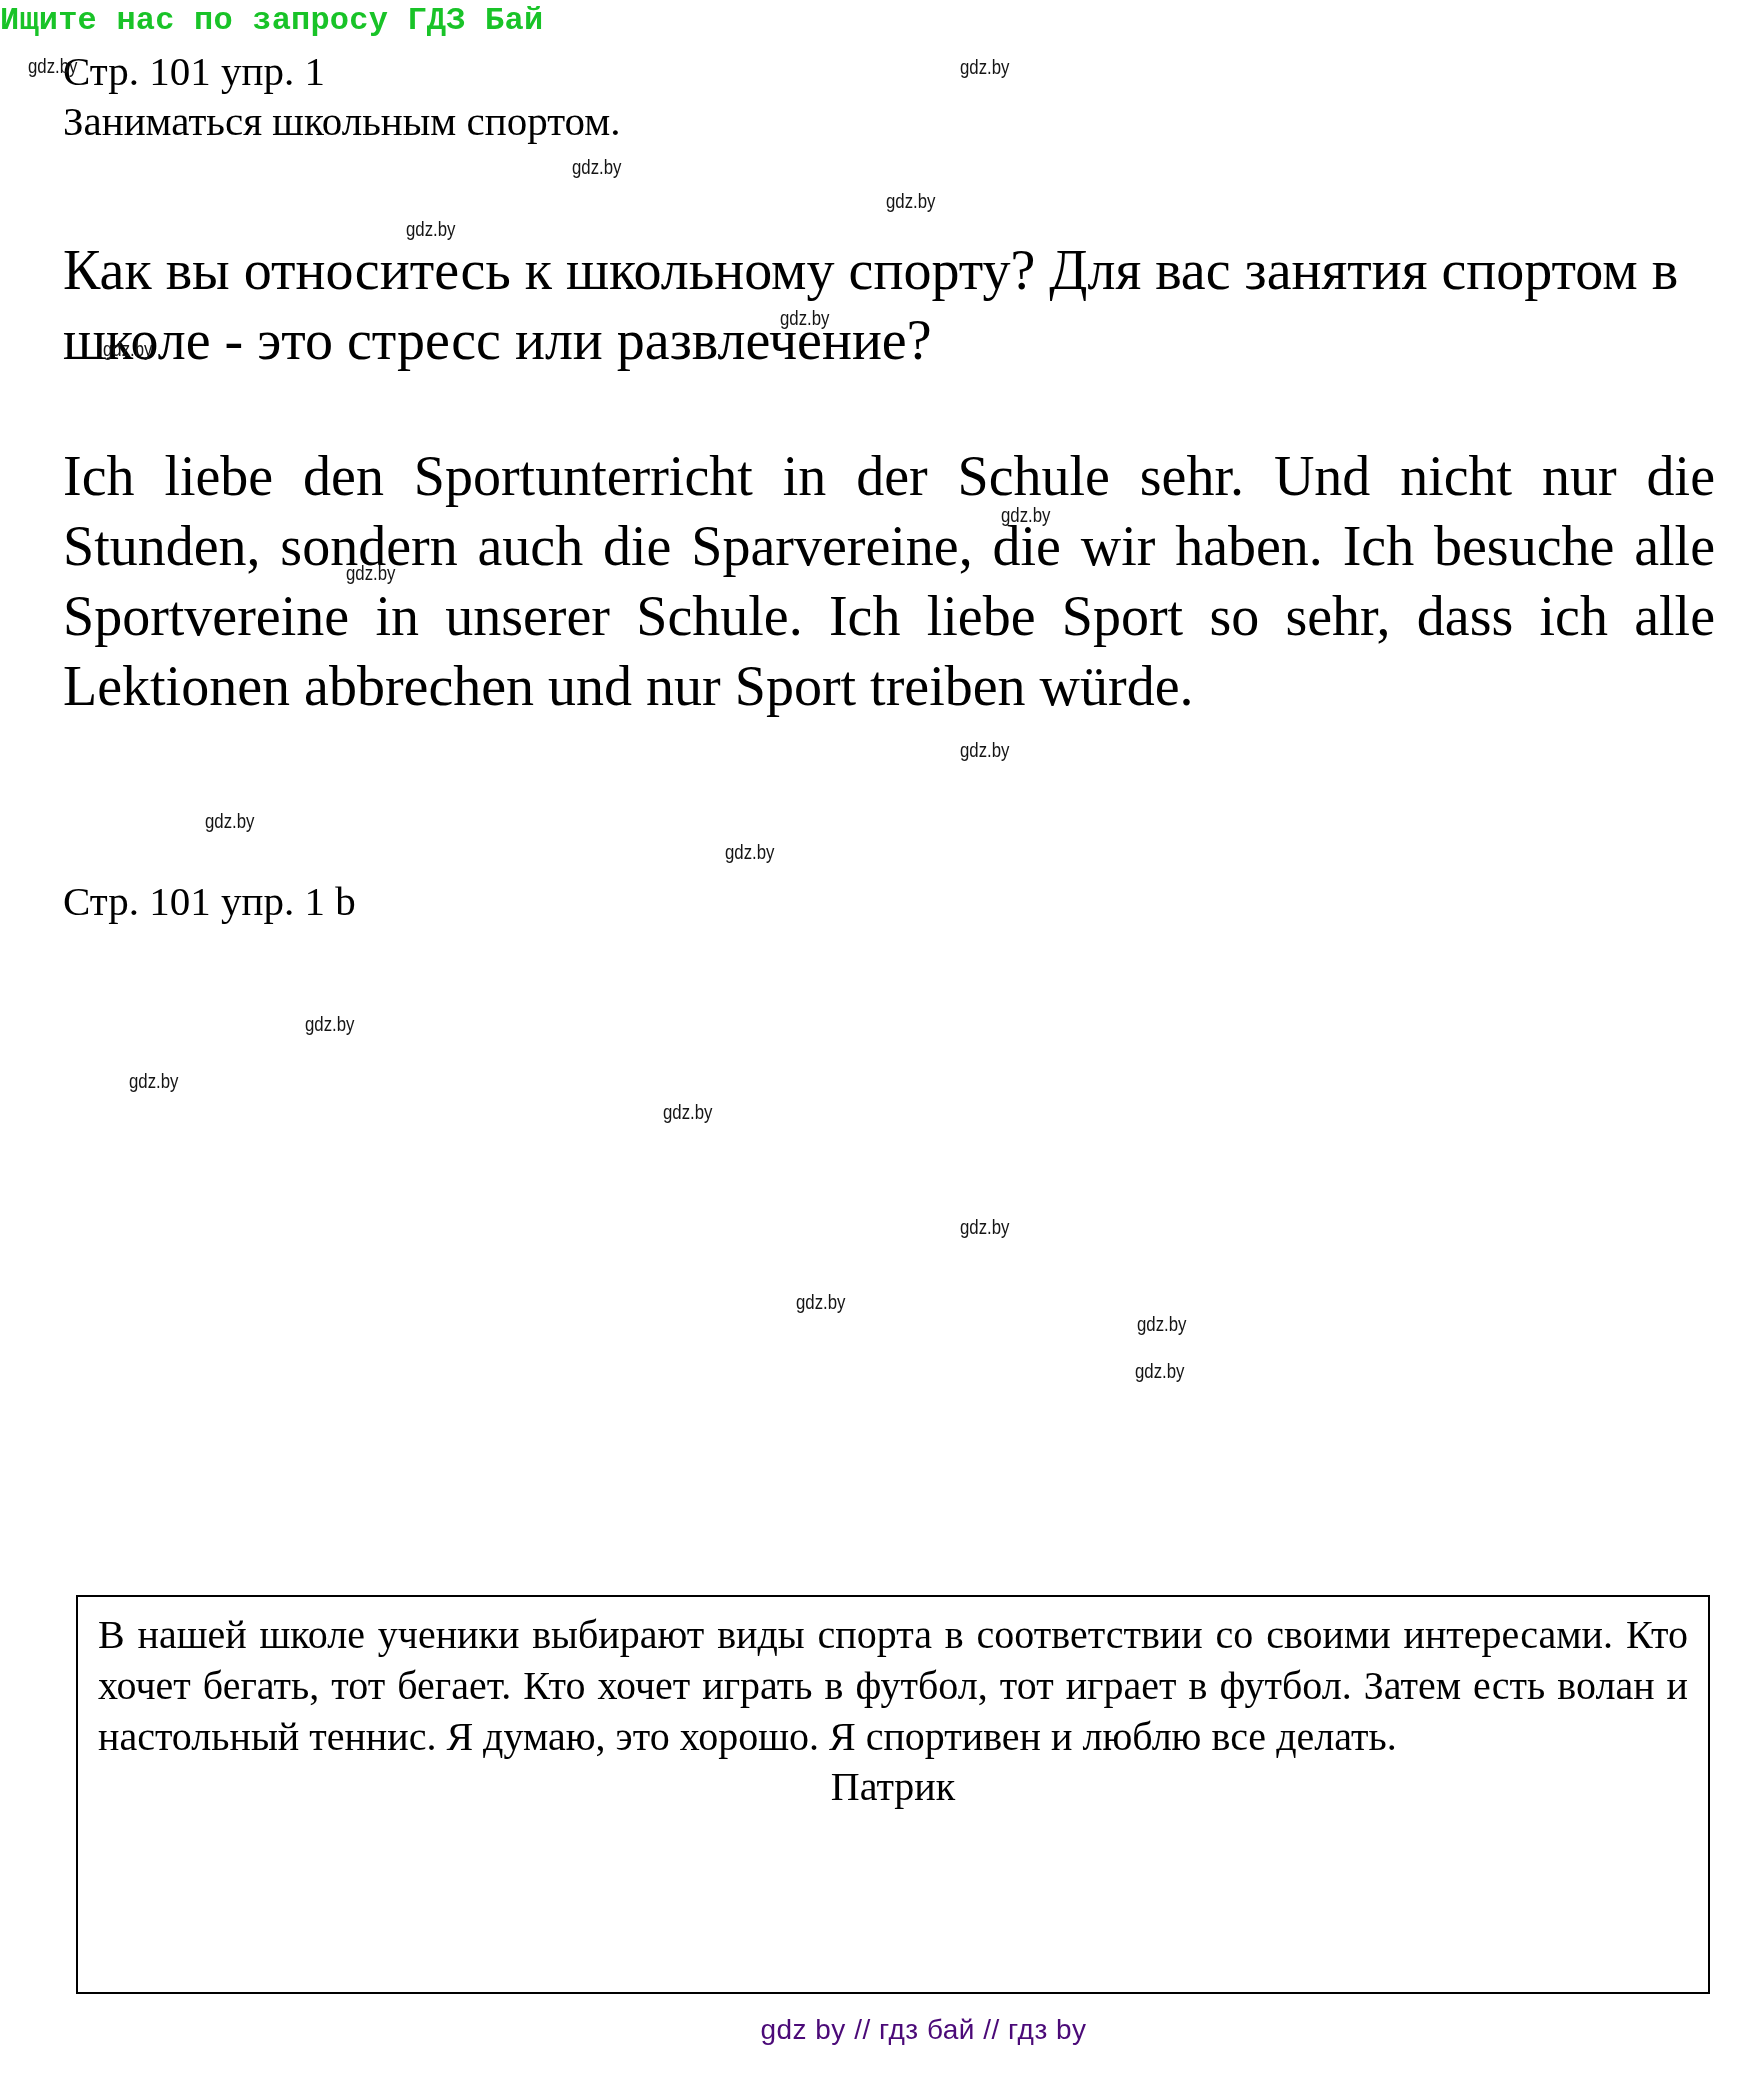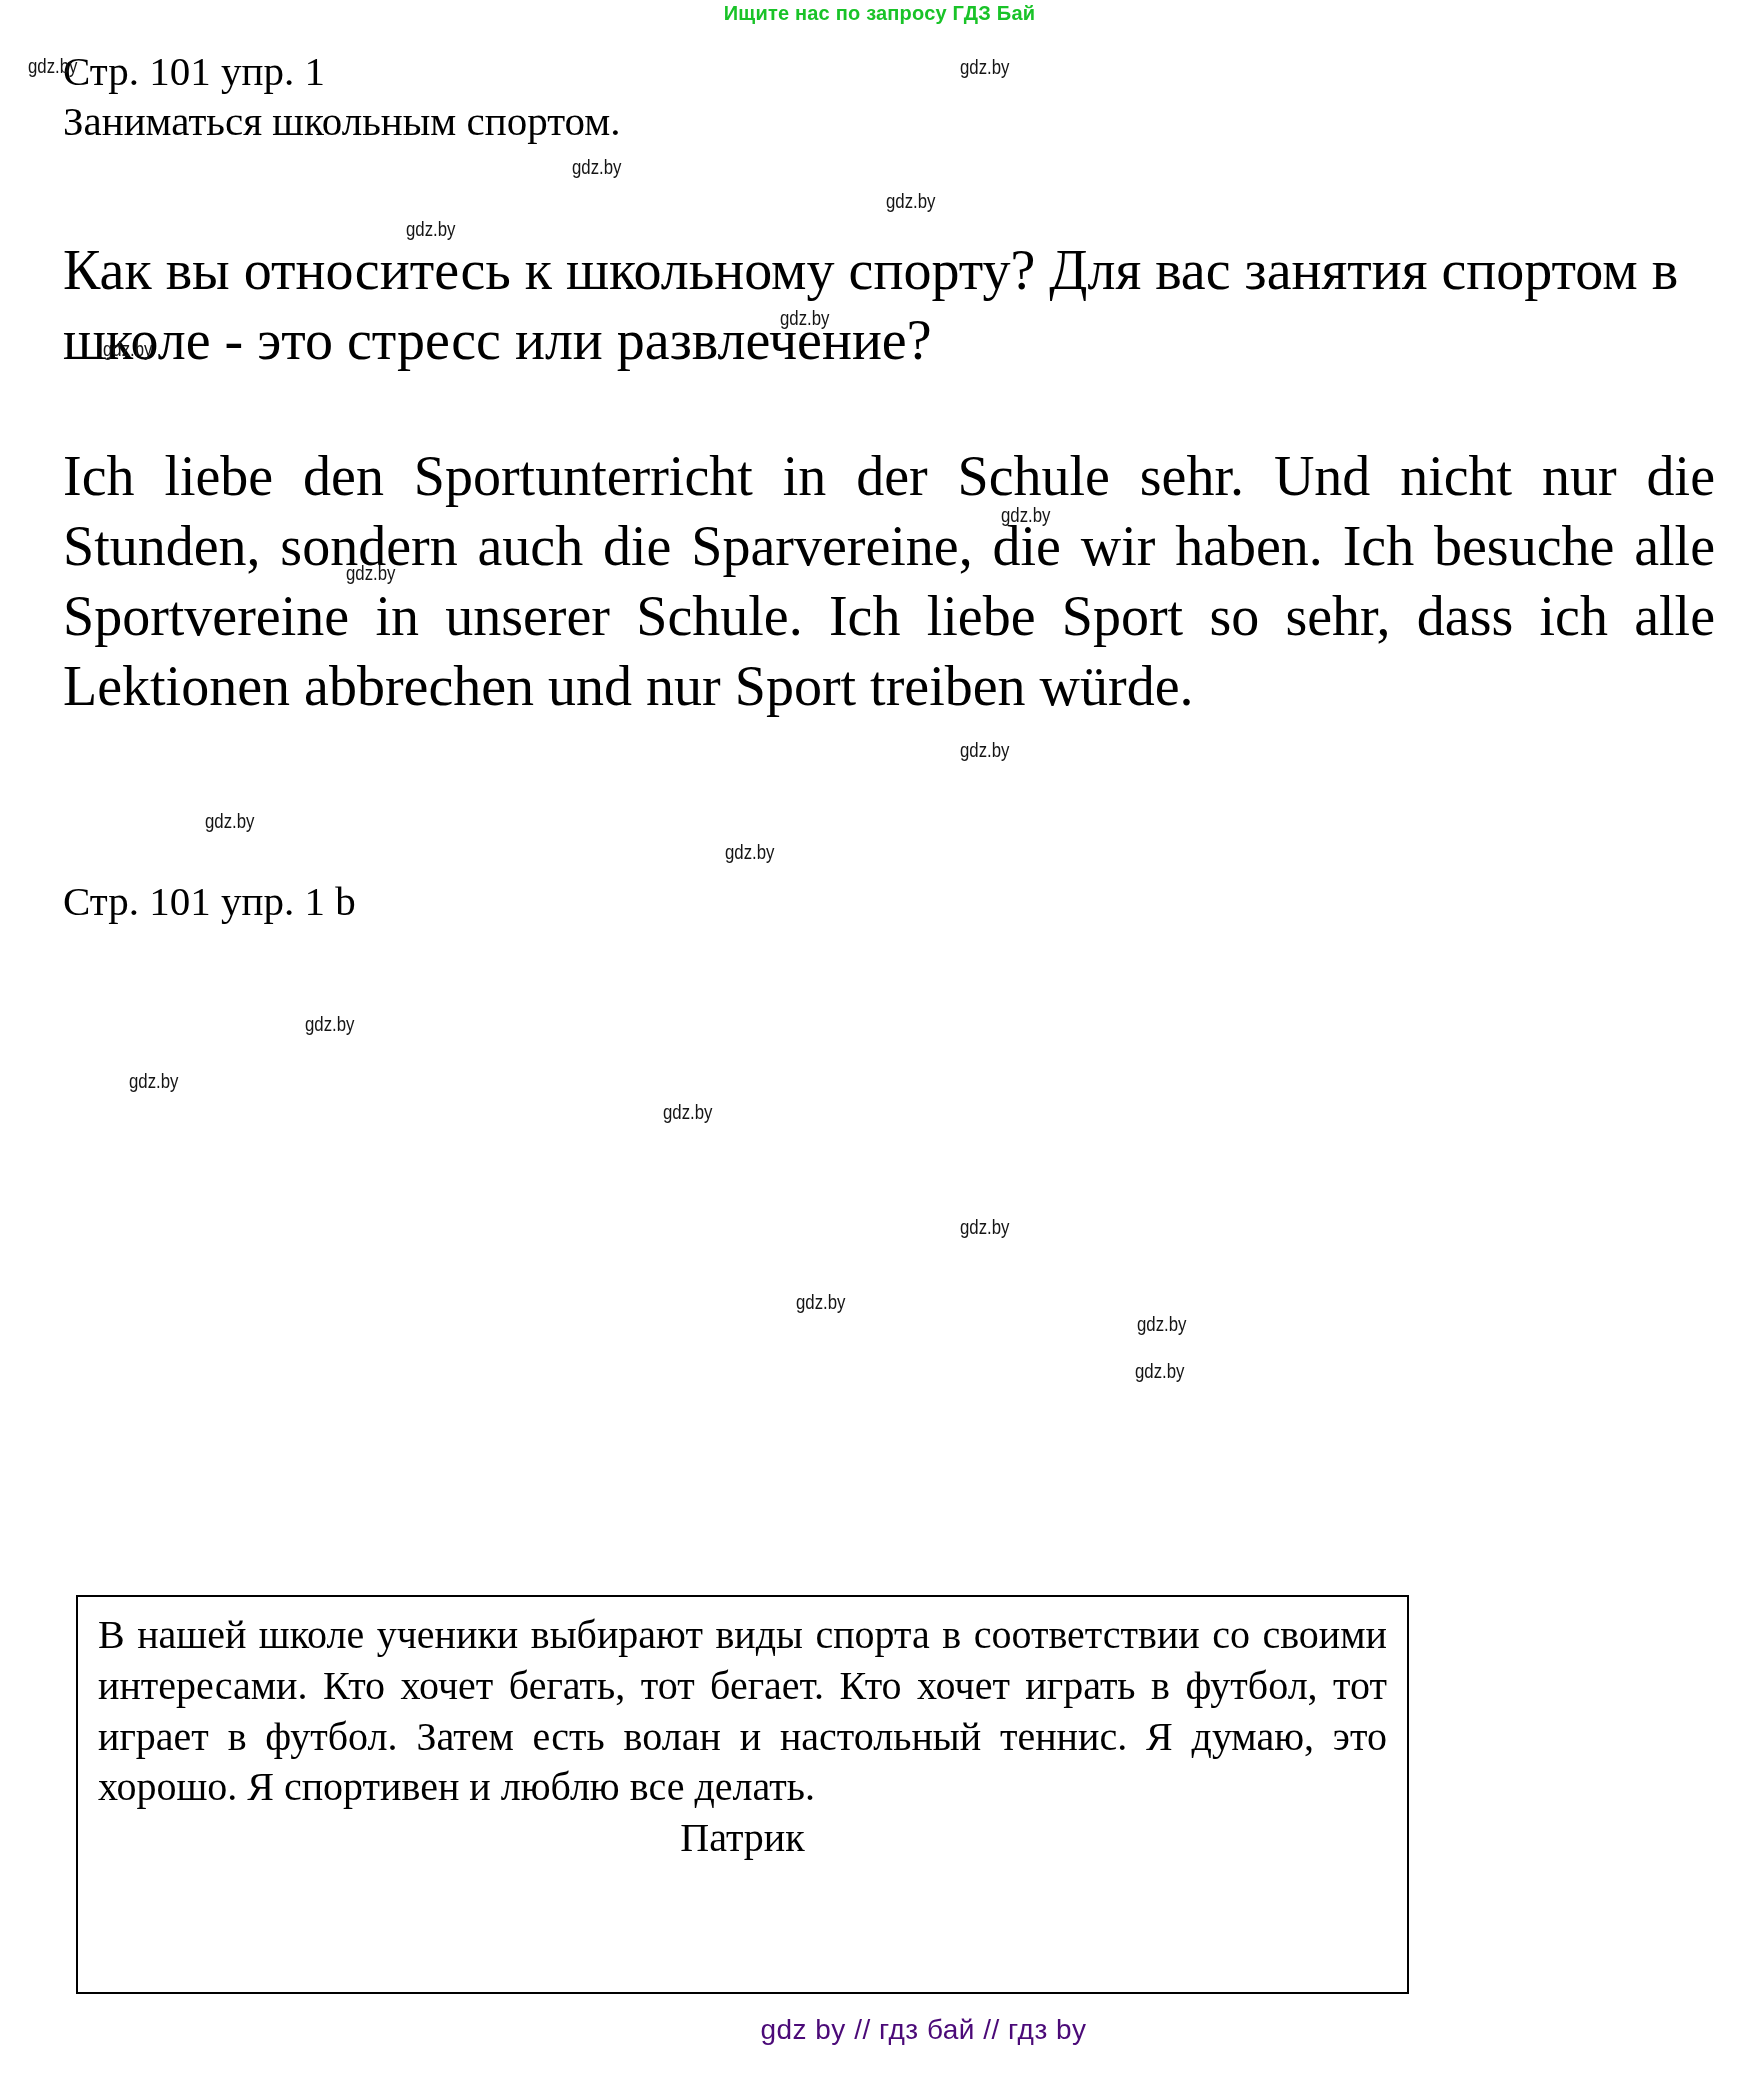--- a/index.html
+++ b/index.html
@@ -17,23 +17,22 @@
     font-family: "Liberation Serif", "DejaVu Serif", serif;
     color: #000000;
   }
 
   
   .promo {
     position: absolute;
     top: 1.8px;
     left: 0;
     width: 100%;
-    text-align: center;
-    font-family: Liberation Sans, sans-serif;
-    font-size: 20px;
+    font-family: Liberation Mono, monospace;
+    font-size: 32px;
     font-weight: 700;
     color: #19c328;
     letter-spacing: 0.2px;
   }
 
   
   .content {
     position: absolute;
     left: 63px;
     top: 46px;
@@ -61,21 +60,21 @@
     text-align: left;
   }
   .gap-l  { height: 66px; }
   .gap-xl { height: 89px; }
 
   
   .quote-box {
     position: absolute;
     left: 76px;
     top: 1595px;
-    width: 1333px;
+    width: 1634px;
     height: 399px;
     box-sizing: border-box;
     border: 2.8px solid #000000;
     padding: 13px 20px 14px 20px;
   }
   .quote-box .para { font-size: 40px; line-height: 1.27; }
   .quote-sign {
     font-size: 40px;
     line-height: 1.27;
     margin: 0;

